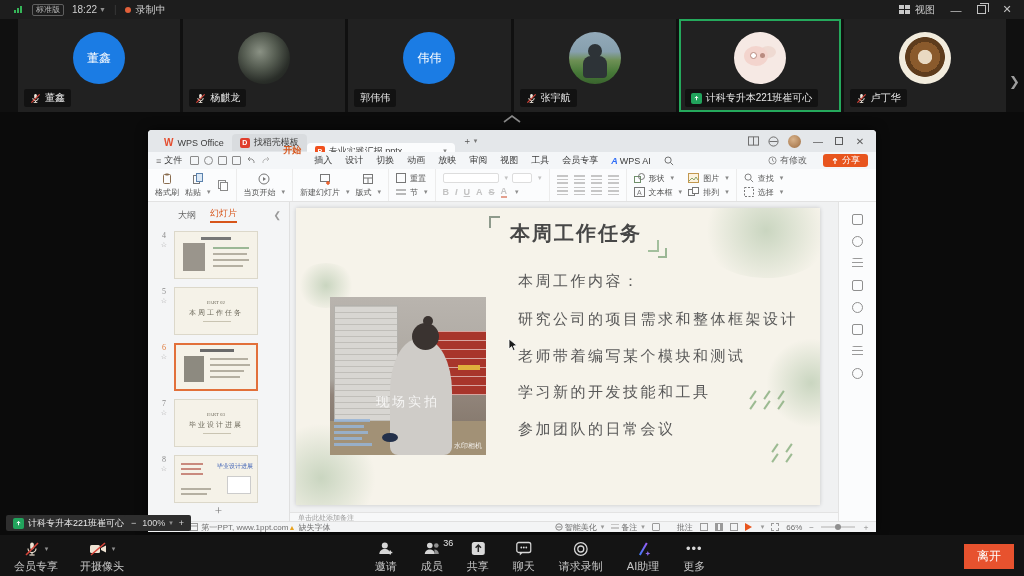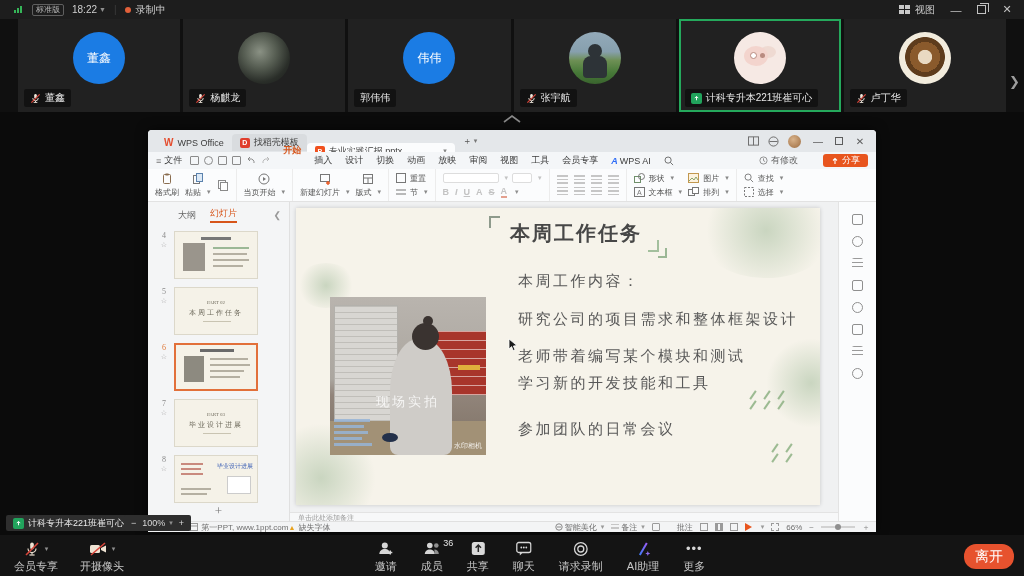--- a/index.html
+++ b/index.html
@@ -71,21 +71,21 @@
   .wps-menubar { position:absolute; left:0; top:22px; width:728px; height:17px; background:#f4f6f8;
                  display:flex; align-items:center; font-size:9px; color:#3d3d3d; }
   .mfile { display:flex; gap:3px; align-items:center; margin-left:8px; }
   .qicons { display:flex; gap:5px; margin-left:8px; align-items:center; }
   .qic { width:9px; height:9px; border:1px solid #8b8b8b; border-radius:1px; }
   .qic.b2 { border-radius:50%; }
   .mtabs { display:flex; gap:13px; margin-left:12px; align-items:center; }
   .mtab { color:#3d3d3d; }
   .mtab.active { color:#d7551a; font-weight:bold; border-bottom:2px solid #d7551a; padding-bottom:18px; }
   .ai-a { color:#2f6df6; font-weight:bold; font-style:italic; }
-  .mright { margin-left:auto; display:flex; align-items:center; gap:25px; margin-right:8px; }
+  .mright { margin-left:auto; display:flex; align-items:center; gap:16px; margin-right:8px; }
   .modified { color:#666; display:flex; gap:3px; align-items:center; }
   .share-btn { background:#e8551e; color:#fff; border-radius:3px; height:13px; display:flex;
                align-items:center; gap:3px; padding:0 8px; font-size:9px; }
 
   .wps-ribbon { position:absolute; left:0; top:39px; width:728px; height:33px; background:#fbfcfd;
                 border-bottom:1px solid #e2e2e2; display:flex; align-items:stretch; }
   .rgroup { display:flex; align-items:center; gap:6px; padding:0 7px; border-right:1px solid #ececec; }
   .rstack { display:flex; flex-direction:column; align-items:center; gap:2px; font-size:8px; color:#555; }
   .rrows { display:flex; flex-direction:column; gap:3px; font-size:8px; color:#555; justify-content:center; }
   .rrow { display:flex; align-items:center; gap:4px; }
@@ -165,21 +165,21 @@
                  display:flex; align-items:center; gap:4px; padding:0 7px; color:#ececec; font-size:9px; }
   .chip-zoom { position:absolute; left:124px; top:515px; height:16px; background:#2e2e2e; border-radius:2px;
                display:flex; align-items:center; gap:6px; padding:0 7px; color:#d9d9d9; font-size:9px; }
   .bottombar { position:absolute; left:0; top:535px; width:1024px; height:41px; background:#141414; }
   .bb-item { display:flex; flex-direction:column; align-items:center; gap:2px; color:#c7c7c7; font-size:11px; }
   .bb-left { position:absolute; left:14px; top:5px; display:flex; gap:22px; }
   .bb-center { position:absolute; left:50%; top:5px; transform:translateX(-50%); margin-left:28px; display:flex; gap:24px; }
   .icwrap { height:17px; display:flex; align-items:center; gap:3px; position:relative; }
   .cnt { position:absolute; right:-13px; top:-2px; font-size:9px; color:#e4e4e4; }
   .leave-btn { position:absolute; right:10px; top:9px; width:50px; height:25px; background:#e7522e; color:#fff;
-               border-radius:12px; display:flex; align-items:center; justify-content:center; font-size:14px; }
+               border-radius:0; display:flex; align-items:center; justify-content:center; font-size:12px; }
   .dots3 { color:#d6d6d6; font-size:13px; letter-spacing:1px; line-height:8px; }
 </style>
 </head>
 <body>
 
 <div id="app">
 
   <div class="topbar">
     <span class="sig">
         <i style="height:3px"></i>
@@ -653,21 +653,21 @@
             <span class="pinfo" style="top:134px;width:34px"></span>
             <span class="pinfo" style="top:140px;width:28px"></span>
             <span class="pinfo" style="top:146px;width:38px"></span>
             <span class="wm">现场实拍</span>
             <span class="pbrand">水印相机</span>
           </div>
 
           <div class="sline" style="top:64px">本周工作内容：</div>
           <div class="sline" style="top:102px">研究公司的项目需求和整体框架设计</div>
           <div class="sline" style="top:139px">老师带着编写某个模块和测试</div>
-          <div class="sline" style="top:166px">学习新的开发技能和工具</div>
+          <div class="sline" style="top:175px">学习新的开发技能和工具</div>
           <div class="sline" style="top:212px">参加团队的日常会议</div>
 
           <svg class="cursor" width="10" height="14" viewBox="0 0 10 14">
             <path d="M1 1l0 10 2.6-2.4 1.6 4 1.8-0.8-1.6-3.8 3.6-0.4z" fill="#1a1a1a" stroke="#fff" stroke-width="0.8"></path>
           </svg>
         </div>
       </div>
 
       <div class="notesbar">单击此处添加备注</div>
 

